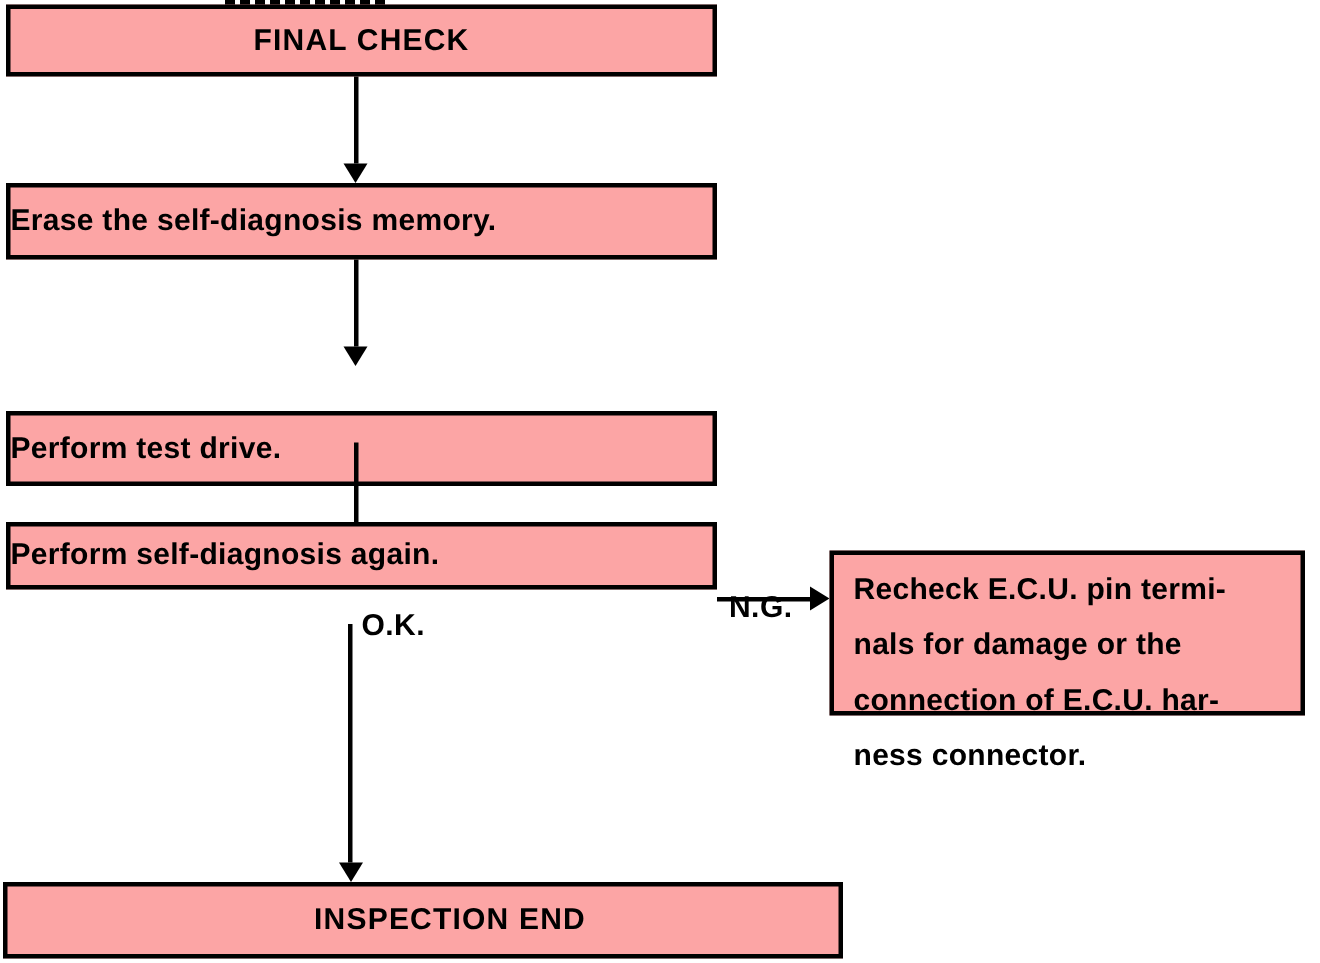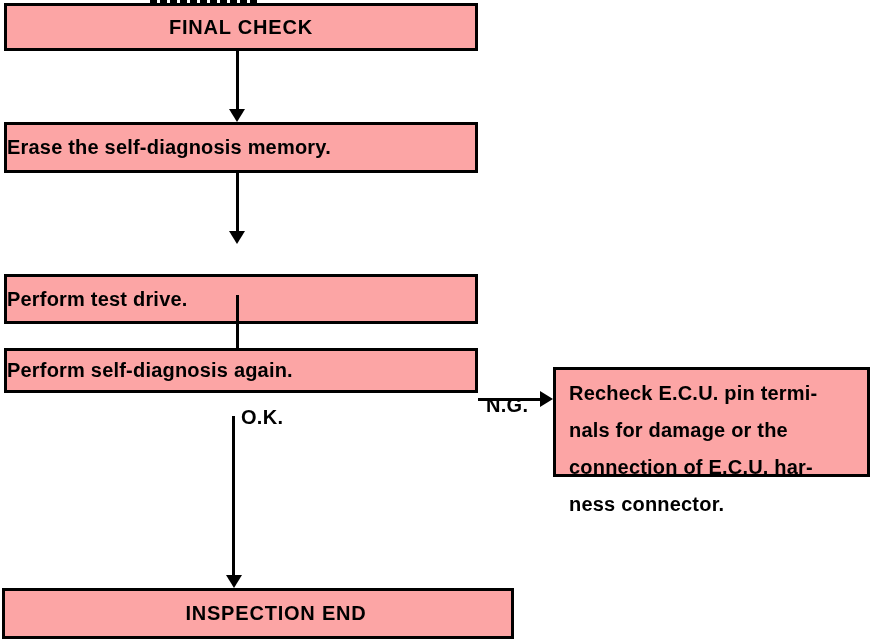--- a/index.html
+++ b/index.html
@@ -63,21 +63,21 @@
     left: 150px; top: 0; width: 108px; height: 4px;
     background: repeating-linear-gradient(90deg, #000 0 7px, #fff 7px 10px);
   }
 
   
   #node-final-check     { left: 4px;   top: 3px;   width: 474px; height: 48px; }
   #node-erase-memory    { left: 4px;   top: 122px; width: 474px; height: 51px; }
   #node-test-drive      { left: 4px;   top: 245px; width: 474px; height: 50px; margin-top: 29px; }
   #node-self-diagnosis  { left: 4px;   top: 348px; width: 474px; height: 45px; }
   #node-recheck-ecu     { left: 553px; top: 367px; width: 317px; height: 110px; }
-  #node-inspection-end  { left: 2px;   top: 588px; width: 512px; height: 51px; padding-left: 36px; }
+  #node-inspection-end  { left: 2px;   top: 588px; width: 560px; height: 51px; padding-left: 36px; }
 
   
   #arrow1-line { left: 236px; top: 51px;  height: 58px; }
   #arrow1-head { left: 229px; top: 109px; }
   #arrow2-line { left: 236px; top: 173px; height: 58px; }
   #arrow2-head { left: 229px; top: 231px; }
   #arrow3-line { left: 236px; top: 295px; height: 58px; }
   #arrow3-head { left: 229px; top: 353px; }
   #ok-line     { left: 232px; top: 416px; height: 159px; }
   #ok-head     { left: 226px; top: 575px; }

